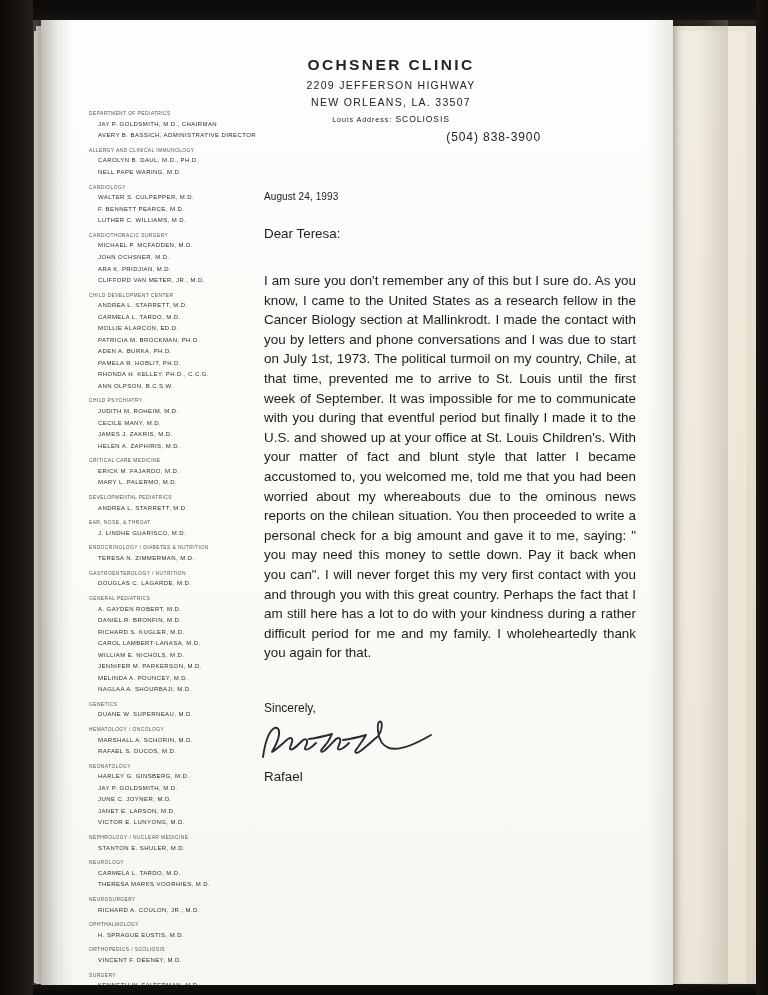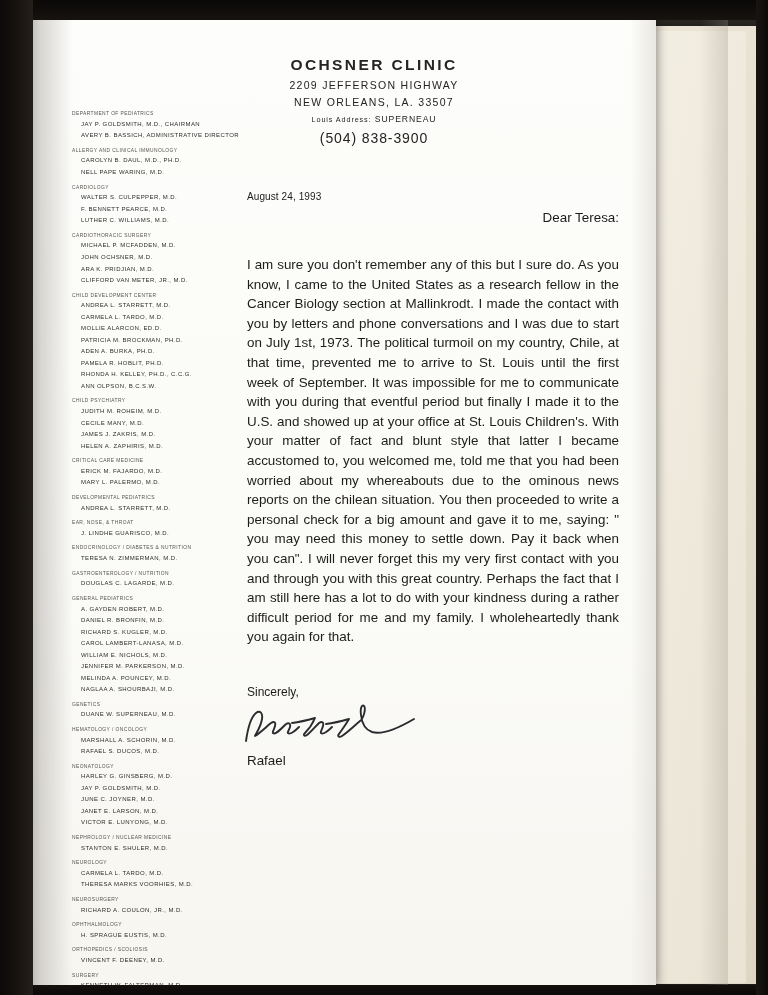--- a/index.html
+++ b/index.html
@@ -48,21 +48,21 @@
     left: 34px;
     top: 31px;
     width: 712px;
     height: 952px;
     background: linear-gradient(100deg, #f4f0e6 0%, #f6f2e8 60%, #eae3d4 100%);
   }
 
   
   .letter-page {
     position: absolute;
-    left: 24px;
+    left: 41px;
     top: 18px;
     width: 632px;
     height: 967px;
     background:
       linear-gradient(90deg, rgba(190,186,180,0.55) 0px, rgba(255,255,255,0) 16px),
       linear-gradient(270deg, rgba(210,205,196,0.45) 0px, rgba(255,255,255,0) 26px),
       linear-gradient(180deg, #fdfdfb 0%, #fbfbf8 55%, #f7f6f1 100%);
     box-shadow: 1px 2px 10px rgba(0,0,0,0.45);
   }
 
@@ -122,23 +122,24 @@
     letter-spacing: 1.3px;
     margin-top: 5px;
     white-space: nowrap;
   }
   .lh-line.small {
     font-size: 8.6px;
     letter-spacing: 0.9px;
     margin-top: 6px;
   }
   .lh-line.phone {
-    font-size: 14px;
+    font-size: 12px;
     letter-spacing: 0.9px;
     margin-top: 6px;
+    text-align: right;
   }
   .sc { font-size: 0.84em; }
 
   
   .sidebar {
     position: absolute;
     left: 48px;
     top: 93px;
     width: 168px;
     color: #3b3936;
@@ -168,22 +169,21 @@
     top: 173px;
     width: 372px;
     color: #1d1c1b;
   }
   .date {
     font-size: 10px;
     letter-spacing: 0.1px;
   }
   .salutation {
     font-size: 13.4px;
-    margin-top: 8px;
-    text-align: right;
+    margin-top: 24px;
   }
   .para {
     margin-top: 30px;
     font-size: 13.4px;
     line-height: 19.6px;
     text-align: justify;
     text-justify: inter-word;
     hyphens: none;
   }
   .closing {
@@ -216,21 +216,21 @@
   <div class="backing-sheet2"></div>
 
   <div class="letter-page">
 
     <div class="letterhead">
       <div class="lh-clinic">OCHSNER CLINIC</div>
       <div class="lh-line">2209 JEFFERSON HIGHWAY</div>
       <div class="lh-line">NEW ORLEANS, LA. 33507</div>
       <div class="lh-line small">
         <span class="sc">Louis Address:</span>
-        <span>SUPERNEAU</span>
+        <span>SCOLIOSIS</span>
       </div>
       <div class="lh-line phone">(504) 838-3900</div>
     </div>
 
     <div class="sidebar">
         <div class="dept">
           <div class="dept-head">DEPARTMENT OF PEDIATRICS</div>
           <div class="dept-name">JAY P. GOLDSMITH, M.D., CHAIRMAN</div>
           <div class="dept-name">AVERY B. BASSICH, ADMINISTRATIVE DIRECTOR</div>
         </div>

